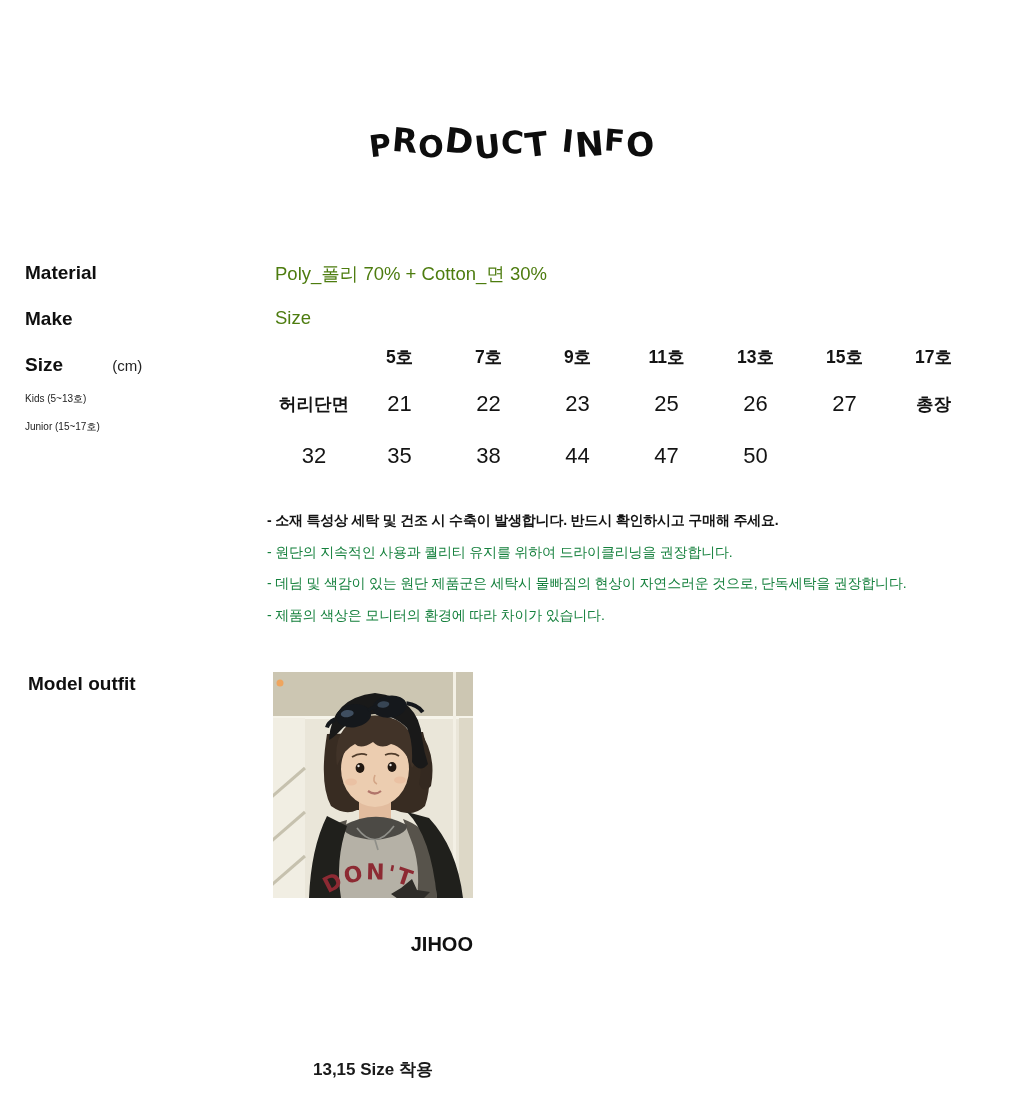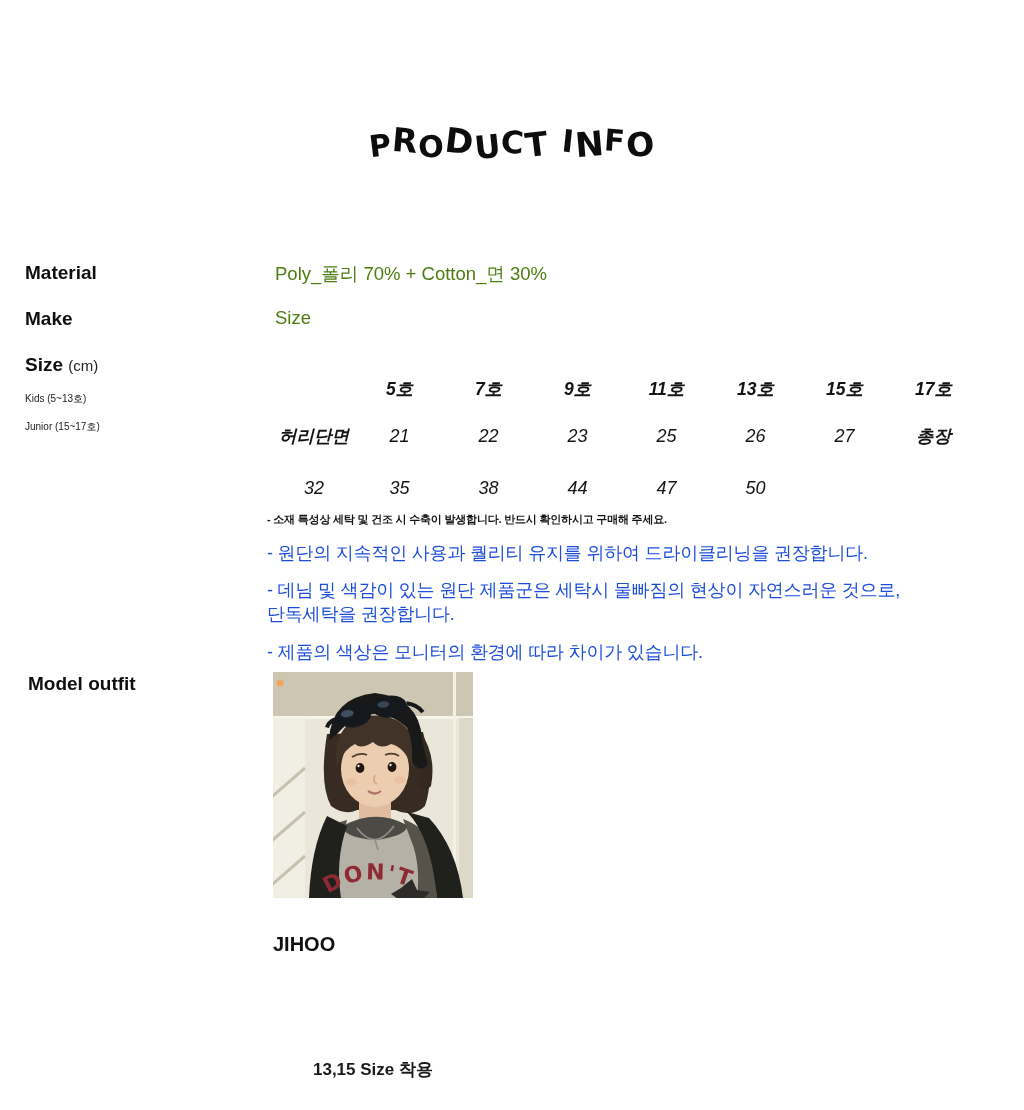--- a/index.html
+++ b/index.html
@@ -25,50 +25,49 @@
   .title-wrap span { display:inline-block; }
   
   .field-label {
     position:absolute; left:25px;
     font-size:19px; font-weight:bold; color:#0f0f0f;
   }
   .field-value {
     position:absolute; left:275px;
     font-size:18.5px; color:#4d7c0f;
   }
-  .size-unit { font-size:15px; font-weight:normal; color:#222; }
+  .size-unit { font-size:15px; font-weight:normal; color:#222;margin-left:44px; }
   .size-sub {
     position:absolute; left:25px;
     font-size:10px; color:#1c1c1c; line-height:28px;
   }
   
   .size-table {
-    position:absolute; left:273px; top:368px;
+    position:absolute; left:273px; top:336px;
     display:grid;
     grid-template-columns:82px repeat(7, 89px);
     grid-template-rows:42px 52px 52px;
-    font-style:italic;
   }
   .st-cell {
     display:flex; align-items:center; justify-content:center;
-    font-size:18px; color:#141414;
+    font-size:22px; color:#141414;
   }
   .st-head, .st-rowlabel { font-weight:bold; font-size:17.5px; }
   
   .notes { position:absolute; left:267px; top:512px; width:640px; }
-  .note-line { font-size:18px; color:#1d4ed8; margin-bottom:13.5px; letter-spacing:-0.2px; }
-  .note-line.bold { font-weight:bold; font-size:11px; color:#141414; }
+  .note-line { font-size:14px; color:#15803d; margin-bottom:13.5px; letter-spacing:-0.2px; }
+  .note-line.bold { font-weight:bold; font-size:14px; color:#141414; }
   
   .model-photo {
     position:absolute; left:273px; top:672px;
     width:200px; height:226px; overflow:hidden;
   }
   .model-name {
     position:absolute; left:273px; top:933px; width:200px;
-    text-align:left; font-size:20px; font-weight:bold; color:#101010;
+    text-align:right; font-size:20px; font-weight:bold; color:#101010;
   }
   .model-line {
     position:absolute; left:173px; width:400px;
     text-align:center; font-size:17px; color:#1a1a1a;
   }
   .model-line.bold { font-weight:bold; }
 </style>
 </head>
 <body>
 

